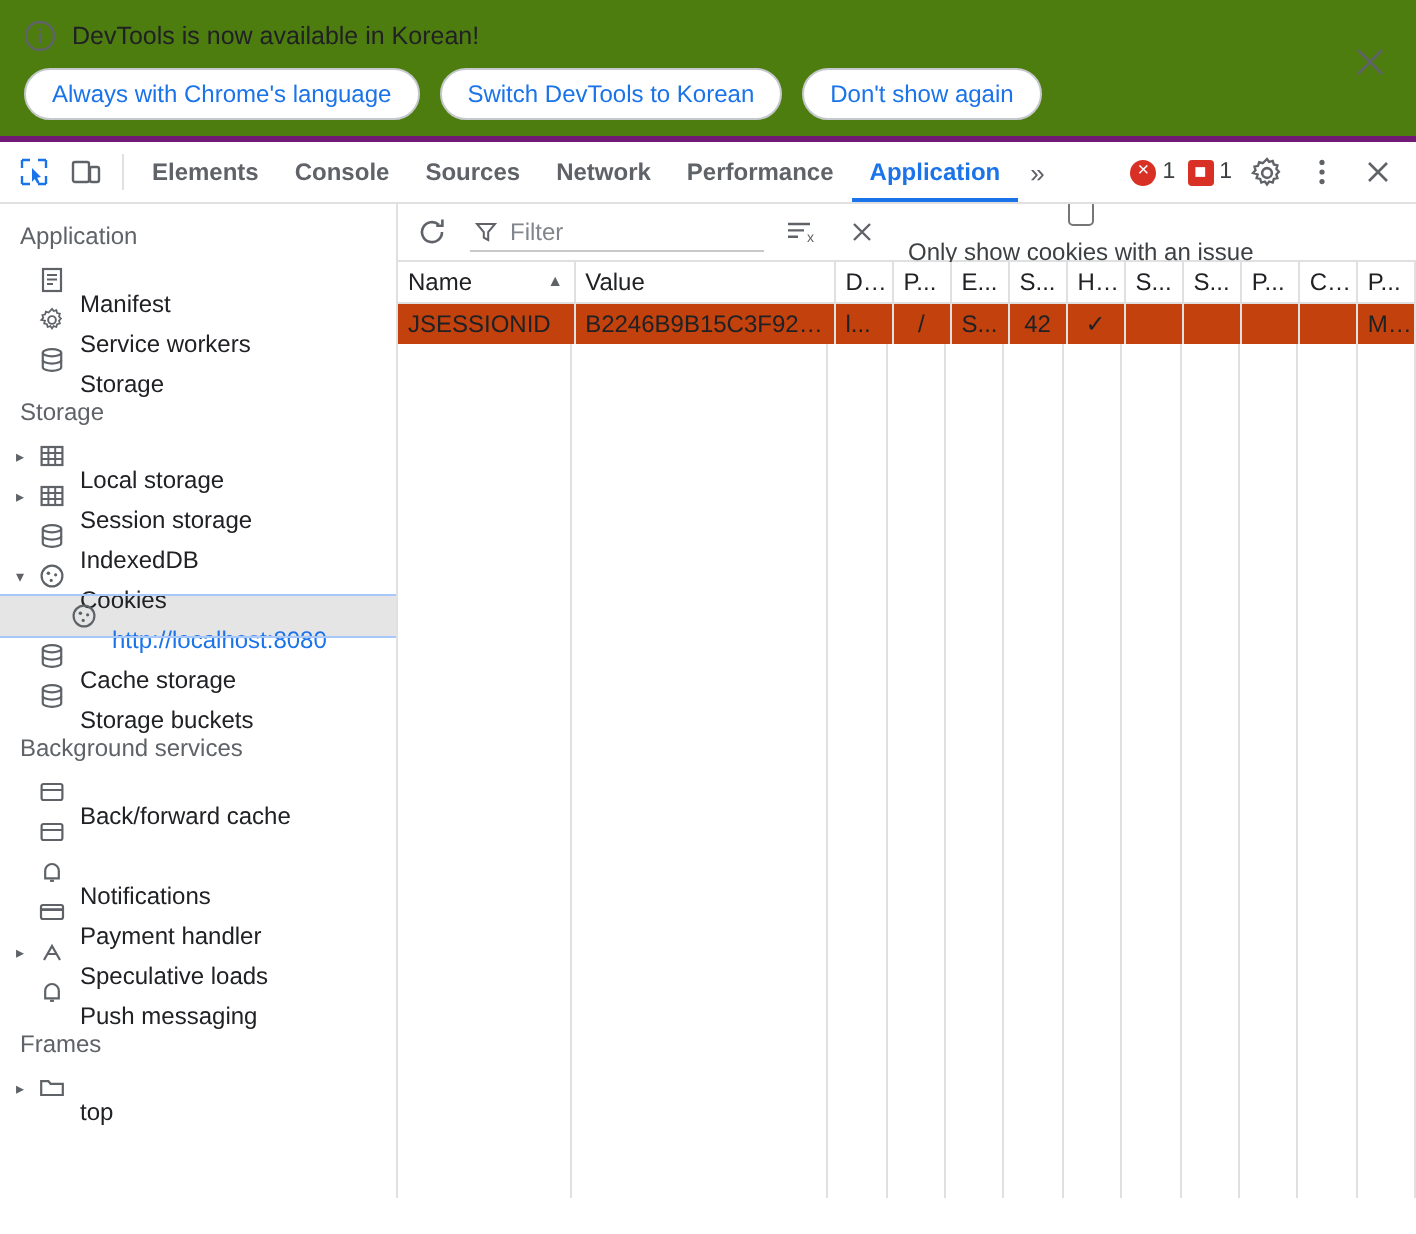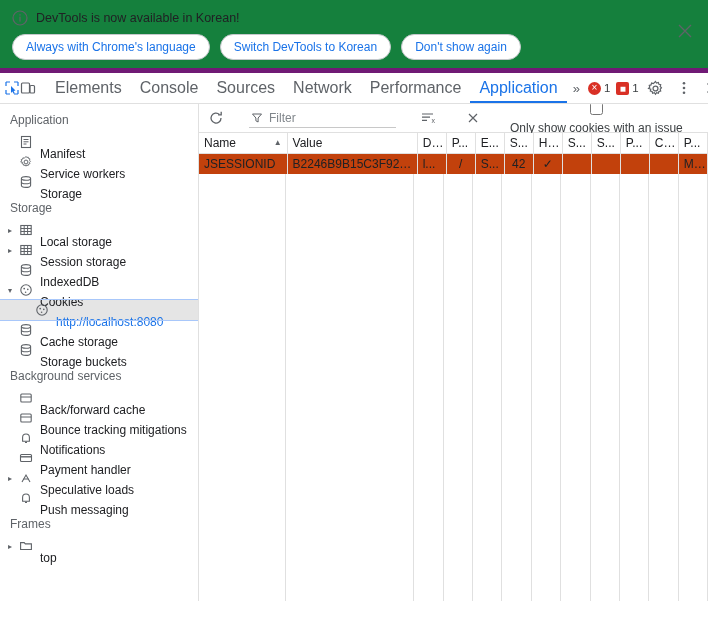--- a/index.html
+++ b/index.html
@@ -14,22 +14,22 @@
     font-size: 12px;
     color: #202124;
     overflow: hidden;
     position: relative;
   }
 
   
   .banner {
     position: relative;
     height: 68px;
-    border-bottom: 5px solid #701a75;
-    background: #15803d;
+    border-bottom: 3px solid #701a75;
+    background: #4d7c0f;
   }
   .banner-row {
     display: flex;
     align-items: center;
     gap: 8px;
     padding: 10px 12px 0 12px;
   }
   .info-icon {
     width: 16px;
     height: 16px;
@@ -95,24 +95,25 @@
   .tabs {
     display: flex;
     align-items: center;
     height: 100%;
   }
   .tab {
     padding: 0 9px;
     height: 100%;
     display: flex;
     align-items: center;
-    font-size: 16px;
+    font-size: 12px;
     color: #5f6368;
     cursor: pointer;
     white-space: nowrap;
+    font-weight: bold;
   }
   .tab.selected {
     color: #1a73e8;
     box-shadow: inset 0 -2px 0 #1a73e8;
   }
   .tb-right {
     margin-left: auto;
     display: flex;
     align-items: center;
     gap: 2px;
@@ -215,21 +216,21 @@
   .main {
     flex: 1;
     display: flex;
     flex-direction: column;
     min-width: 0;
   }
   .filterbar {
     height: 28px;
     display: flex;
     align-items: center;
-    gap: 22px;
+    gap: 8px;
     padding: 0 6px;
     border-bottom: 1px solid #e0e0e0;
   }
   .refresh-btn, .clear-btn, .funnel-btn {
     width: 22px;
     height: 22px;
     display: flex;
     align-items: center;
     justify-content: center;
     color: #5f6368;
@@ -531,21 +532,20 @@
       <span class="tlabel">Back/forward cache</span>
     </div>
     <div class="tree-item">
       <span class="arrow spacer">▸</span>
       <span class="ticon">
         <svg width="14" height="14" viewBox="0 0 14 14">
             <rect x="1.8" y="3" width="10.4" height="8" rx="1" fill="none" stroke="#5f6368" stroke-width="1.1"></rect>
             <path d="M1.8 6h10.4" stroke="#5f6368" stroke-width="1"></path>
           </svg>
       </span>
-      <span class="tlabel">Bounce tracking mitigations</span>
     </div>
     <div class="tree-item">
       <span class="arrow spacer">▸</span>
       <span class="ticon">
         <svg width="14" height="14" viewBox="0 0 14 14">
             <path d="M3.6 10.2V6.4a3.4 3.4 0 0 1 6.8 0v3.8z" fill="none" stroke="#5f6368" stroke-width="1.1"></path>
             <path d="M6 11.4h2" stroke="#5f6368" stroke-width="1.1"></path>
           </svg>
       </span>
       <span class="tlabel">Notifications</span>

